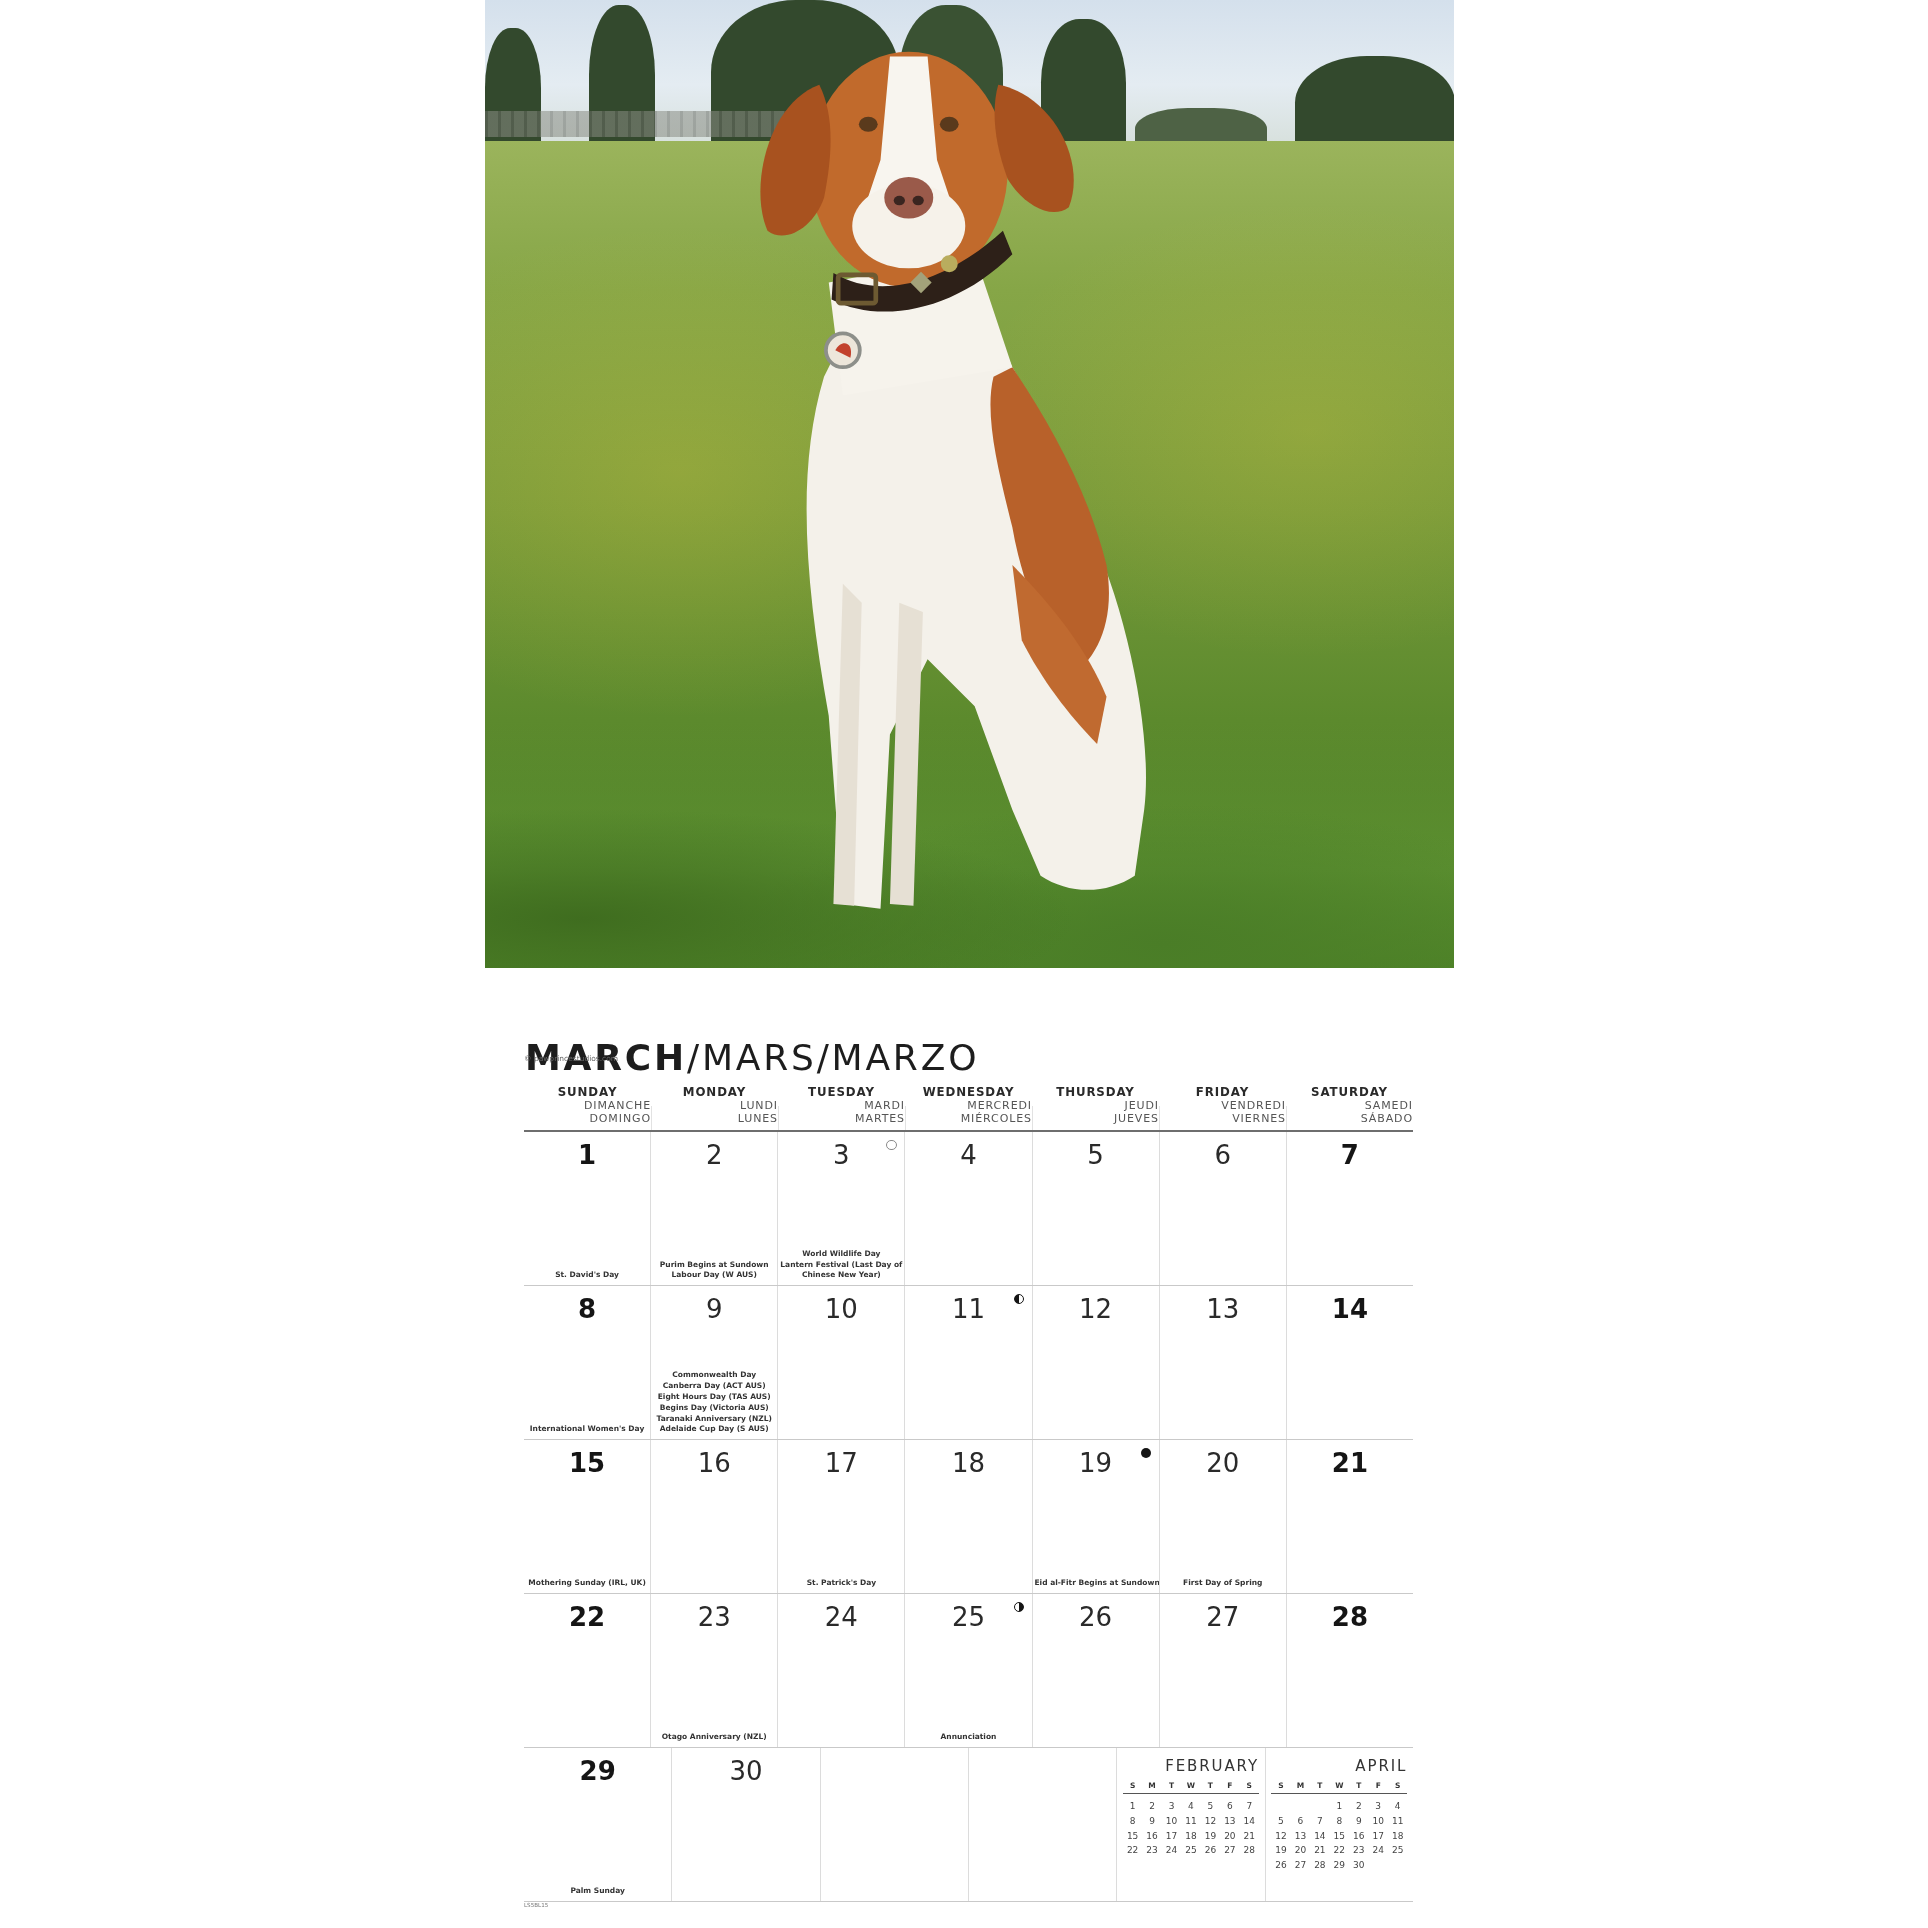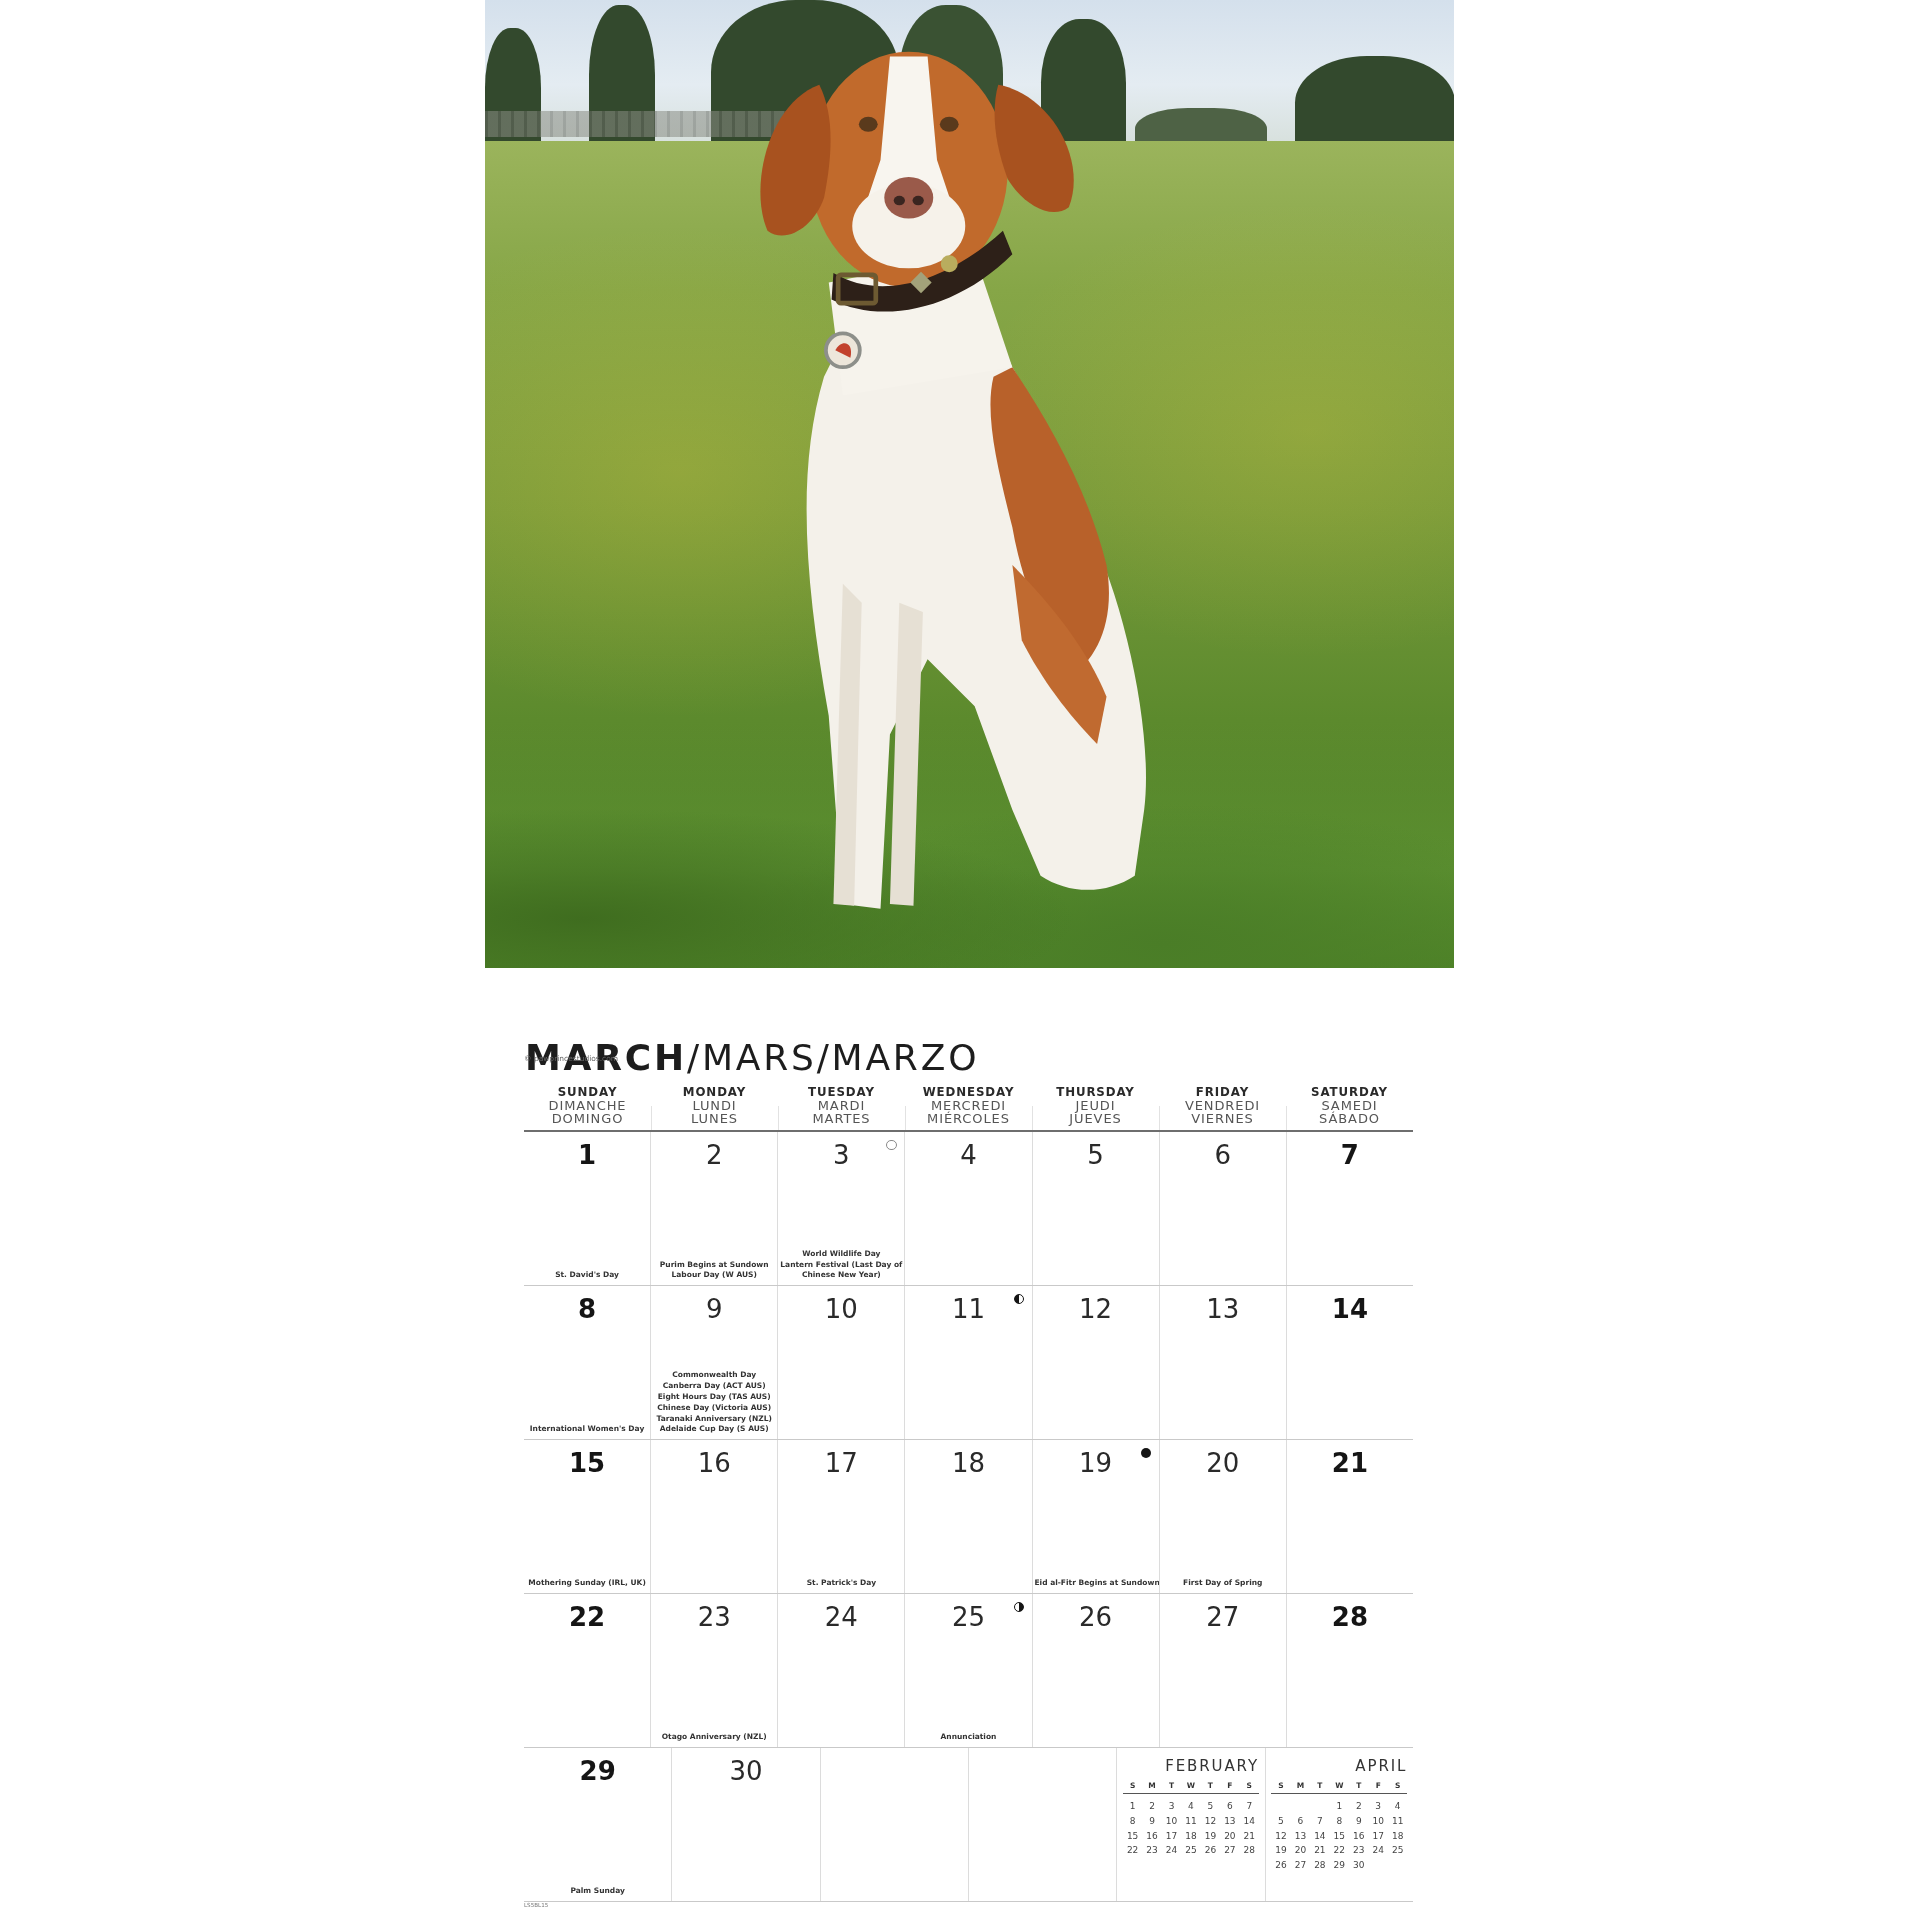--- a/index.html
+++ b/index.html
@@ -36,21 +36,21 @@
   .month-title .bold { font-weight:bold; }
   .month-title .light { font-weight:normal; }
   .copyright { position:absolute; left:524px; top:1054px; font-size:7.5px; color:#666; }
 
   
   .grid { position:absolute; left:524px; top:1081px; width:889px; }
   .head-row { display:flex; height:49px; border-bottom:2.8px solid #6e6e6e; }
   .head-cell { flex:1; text-align:center; position:relative; }
   .head-cell + .head-cell::before { content:""; position:absolute; left:0; top:24.5px; bottom:0; width:0.9px; background:#e2e2e2; }
   .hd-en { font-size:11.8px; font-weight:bold; letter-spacing:0.9px; color:#2a2a2a; margin-top:3.8px; }
-  .hd-fr, .hd-es { font-size:13px; letter-spacing:0.9px; color:#555; line-height:13px; }
+  .hd-fr, .hd-es { font-size:11px; letter-spacing:0.9px; color:#555; line-height:13px;text-align:right; }
   .week { display:flex; height:153px; border-bottom:1.9px solid #c9c9c9; }
   .day { flex:1; position:relative; border-left:0.9px solid #dcdcdc; }
   .day:first-child { border-left:none; }
   .num { position:absolute; top:7.5px; left:0; right:0; text-align:center; font-size:26px; color:#2a2a2a; font-weight:normal; }
   .num.weekend { font-weight:bold; color:#151515; }
   .moon { position:absolute; top:7.5px; right:7.5px; width:10.4px; height:10.4px; border-radius:50%; }
   .moon.full { border:1.4px solid #8a8a8a; background:#fff; width:8.5px; height:8.5px; }
   .moon.new { background:#151515; }
   .moon.first { background: linear-gradient(90deg,#fff 50%,#151515 50%); border:0.9px solid #151515; width:8.5px; height:8.5px; }
   .moon.last { background: linear-gradient(90deg,#151515 50%,#fff 50%); border:0.9px solid #151515; width:8.5px; height:8.5px; }
@@ -200,21 +200,21 @@
           <div class="events">
             <div>International Women's Day</div>
           </div>
         </div>
         <div class="day">
           <div class="num">9</div>
           <div class="events">
             <div>Commonwealth Day</div>
             <div>Canberra Day (ACT AUS)</div>
             <div>Eight Hours Day (TAS AUS)</div>
-            <div>Chinese Day (Victoria AUS)</div>
+            <div>Begins Day (Victoria AUS)</div>
             <div>Taranaki Anniversary (NZL)</div>
             <div>Adelaide Cup Day (S AUS)</div>
           </div>
         </div>
         <div class="day">
           <div class="num">10</div>
         </div>
         <div class="day">
           <div class="num">11</div>
           <span class="moon last"></span>

